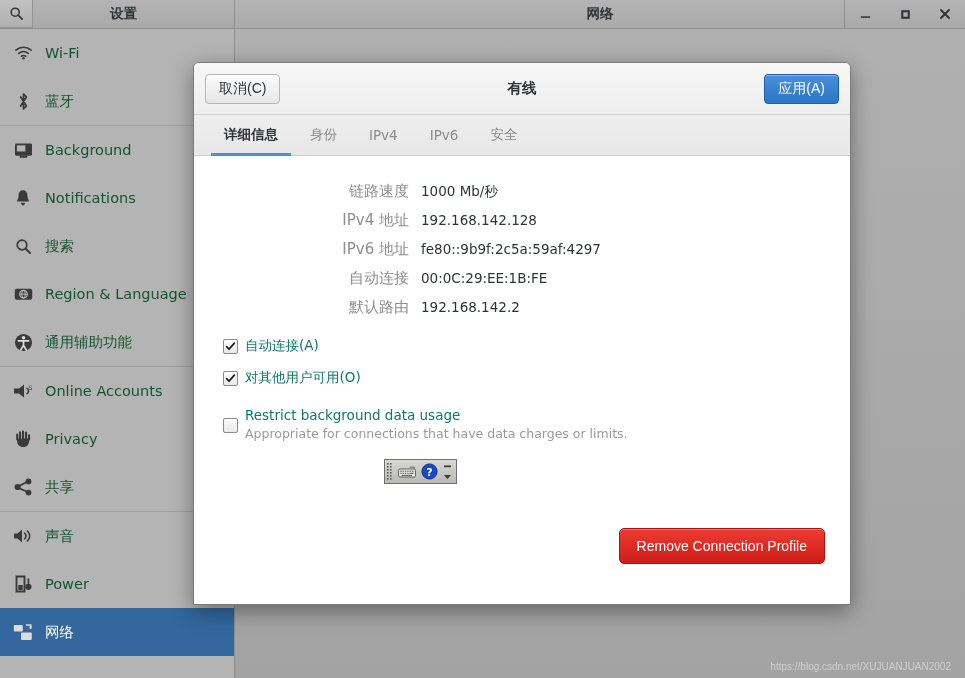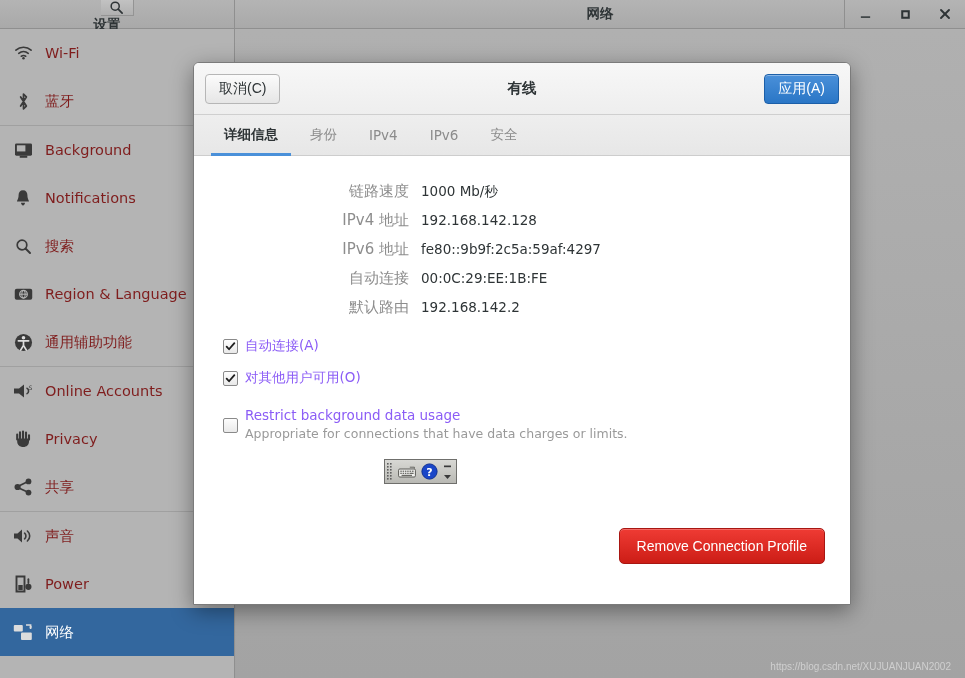--- a/index.html
+++ b/index.html
@@ -23,21 +23,20 @@
     position: absolute; left: 0; top: 0; width: 965px; height: 29px;
     background: linear-gradient(180deg,#b4b4b4 0%, #a9a9a9 100%);
     border-bottom: 1px solid #8f8f8f;
     display: flex; align-items: stretch;
   }
   #tb-left {
     width: 235px; height: 100%;
     border-right: 1px solid #8f8f8f;
     display: flex; align-items: center;
     position: relative;
-    flex-direction: column;
   }
   #search-btn {
     width: 33px; height: 28px;
     margin-left: 0;
     background: linear-gradient(180deg,#c2c2c2 0%, #b0b0b0 100%);
     border-right: 1px solid #949494;
     border-bottom: 1px solid #949494;
     display: flex; align-items: center; justify-content: center;
   }
   #tb-left .tb-title {
@@ -64,21 +63,21 @@
 
   
   #sidebar {
     position: absolute; left: 0; top: 29px; width: 235px; height: 649px;
     background: #b4b4b4;
     border-right: 1px solid #8f8f8f;
     overflow: hidden;
   }
   .side-item {
     height: 48px; display: flex; align-items: center;
-    padding-left: 9px; color: #7f1d1d; font-size: 14.5px;
+    padding-left: 9px; color: #14532d; font-size: 14.5px;
   }
   .side-item .s-ic {
     width: 28px; height: 22px; margin-right: 8px;
     display: flex; align-items: center; justify-content: center;
   }
   .side-item.sel { background: #33679e; color: #ffffff; }
   .side-sep { height: 1px; background: #a0a0a0; margin: 0; }
 
   
   #content {
@@ -163,21 +162,21 @@
   #details-list { padding-left: 125px; }
   #details-list .detail-row { margin-left: -125px; padding-left: 125px; }
   #checks { margin-top: 20px; }
   .chk-line { display: flex; align-items: center; margin-bottom: 14px; padding-left: 29px; }
   .chk {
     width: 15px; height: 15px; margin-right: 7px; flex: none;
     border: 1px solid #8a8a8a; border-radius: 2px;
     background: linear-gradient(180deg,#fdfdfd 0%,#e9e9e9 100%);
     display: flex; align-items: center; justify-content: center;
   }
-  .chk-label { font-size: 13.5px; color: #8b5cf6; }
+  .chk-label { font-size: 13.5px; color: #0f766e; }
   .chk-sub { font-size: 12.5px; color: #9a9a9a; }
 
   #remove-btn {
     position: absolute; right: 25px; bottom: 41px;
     background: linear-gradient(180deg,#ef3b34 0%,#cc1d16 100%);
     border: 1px solid #a81612; border-radius: 5px;
     color: #ffffff; font-size: 14px; padding: 9px 17px;
     box-shadow: inset 0 1px 0 rgba(255,255,255,0.25);
   }
 

